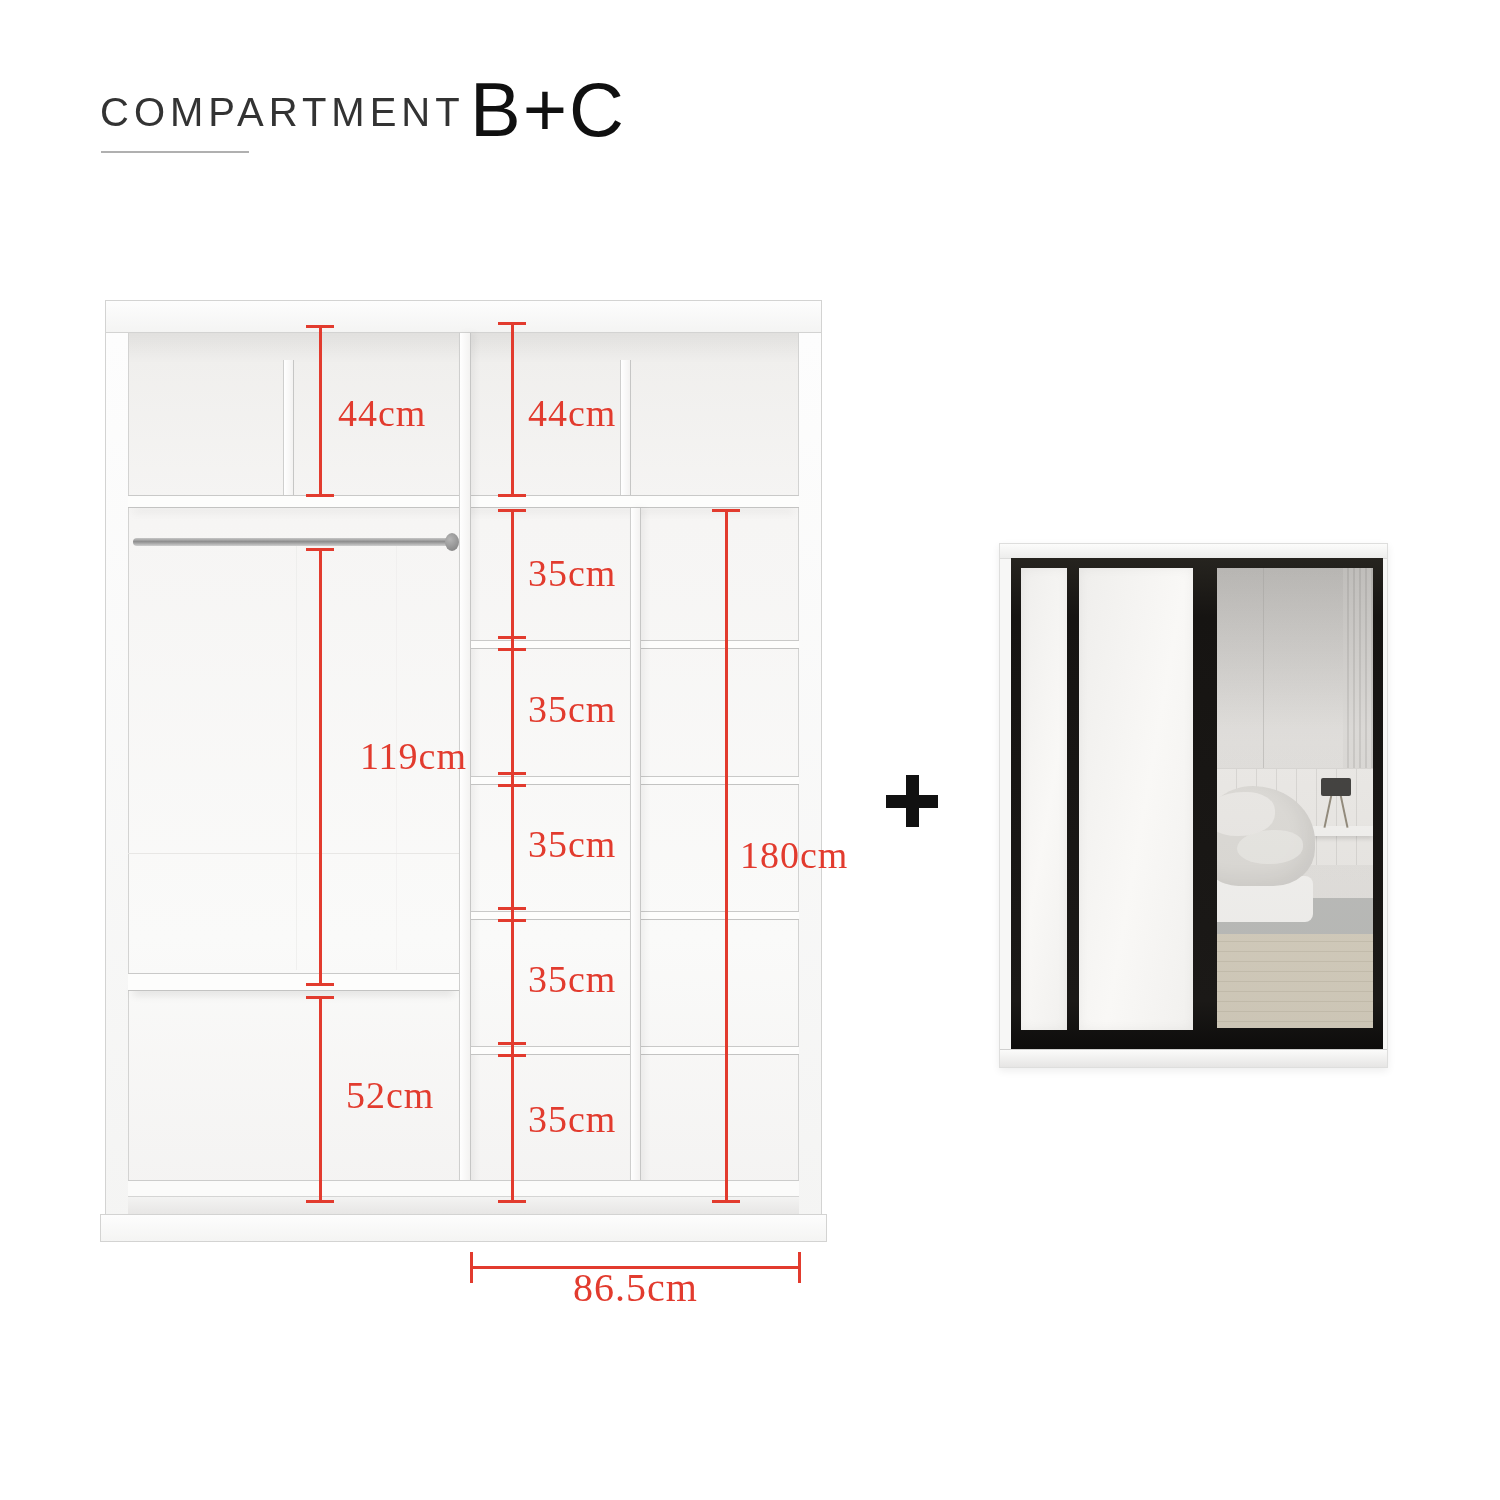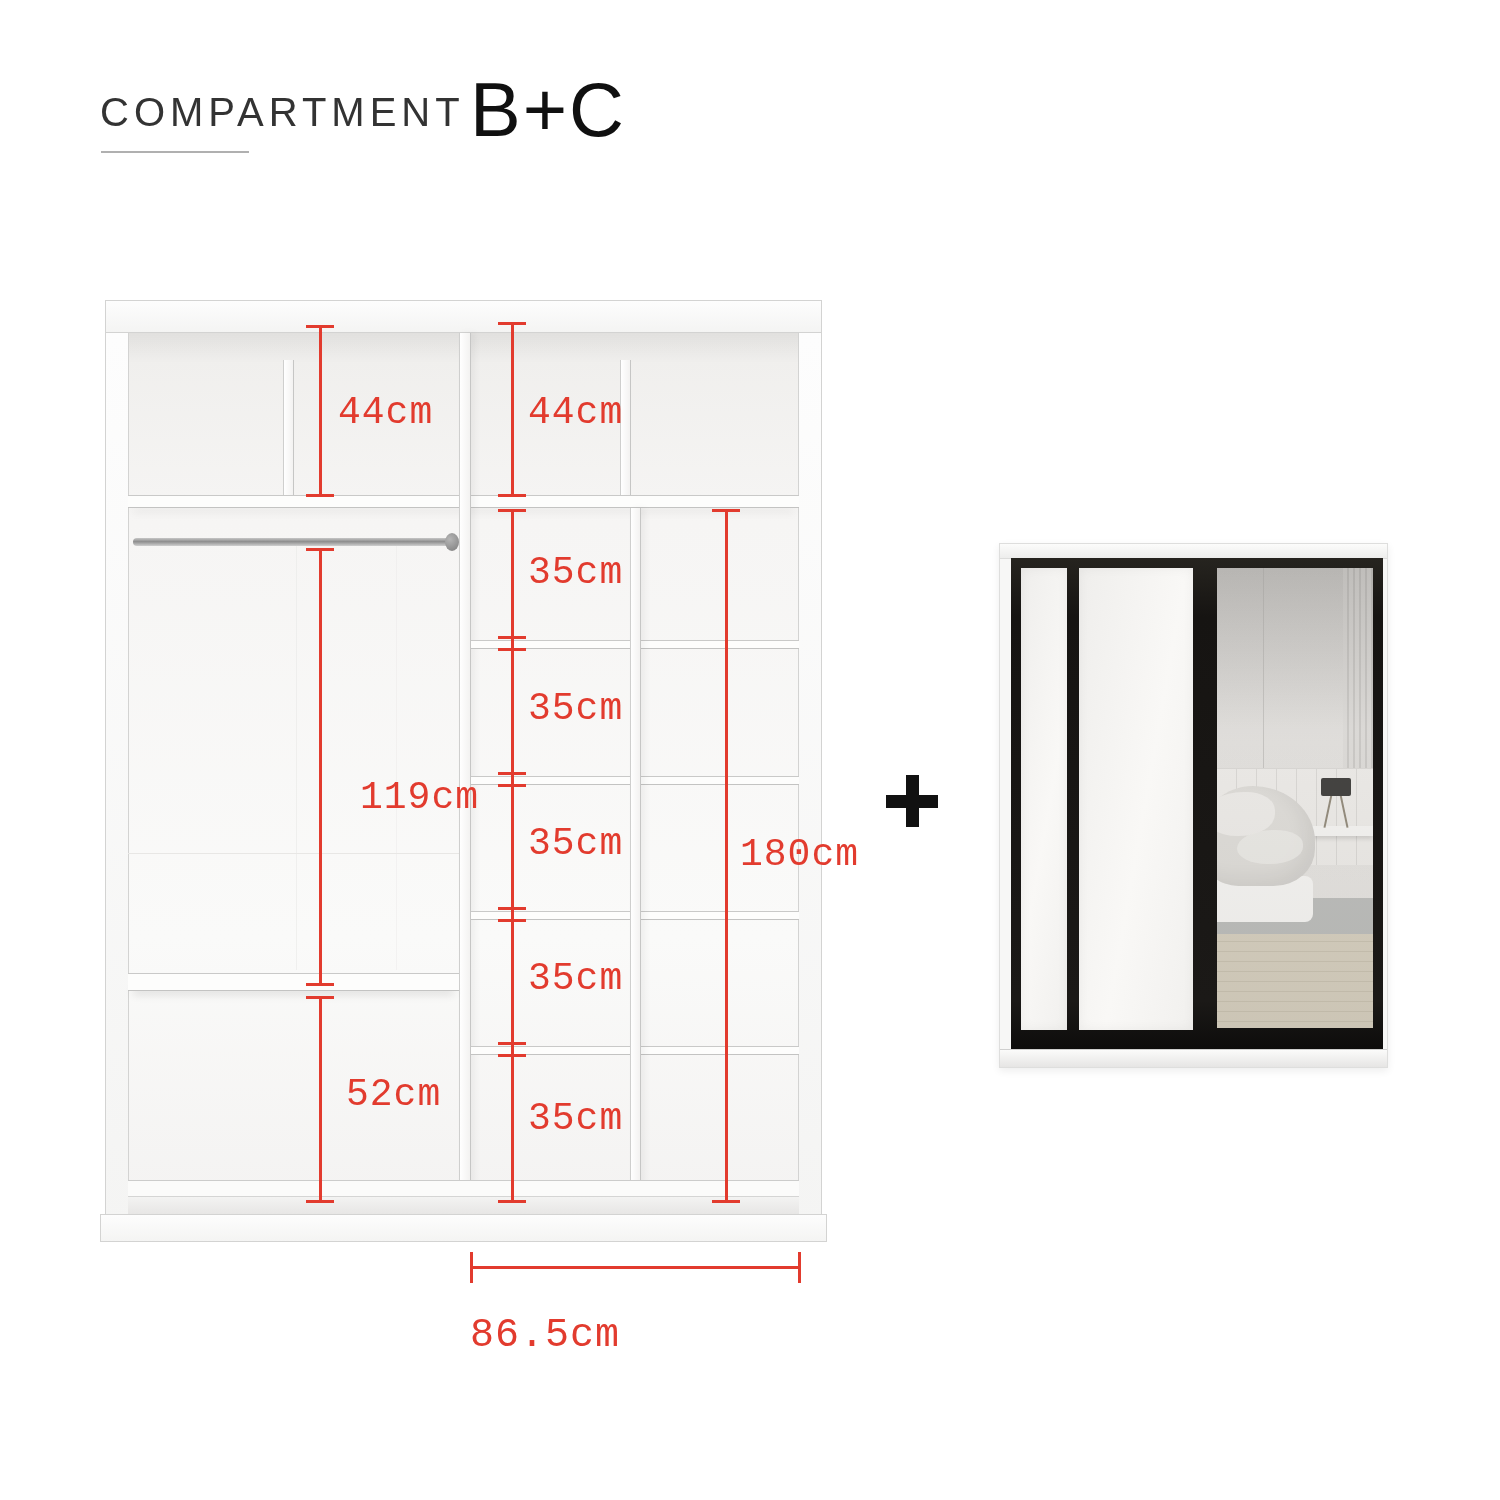--- a/index.html
+++ b/index.html
@@ -19,21 +19,21 @@
   .divider{background:linear-gradient(90deg,#ffffff,#f3f2f1);border-left:1px solid #cfcfce;
            border-right:1px solid #c6c6c5;box-sizing:border-box;box-shadow:4px 0 7px rgba(0,0,0,0.05);}
   .shelf{background:#fdfdfc;border-top:1px solid #c9c9c8;border-bottom:1px solid #c3c3c2;
          box-sizing:border-box;box-shadow:0 9px 9px -5px rgba(0,0,0,0.10);}
   .seam{background:#e8e7e5;}
   .rod{background:linear-gradient(180deg,#c6c6c6,#8e8e8e 45%,#cfcfcf);border-radius:5px;}
   .rod-cap{background:radial-gradient(circle at 35% 35%,#b5b5b5,#7d7d7d);border-radius:50%;}
 
   
   .dim{background:#e23b2e;}
-  .dim-label{color:#e23b2e;font-family:Liberation Mono, monospace;font-size:38px;font-weight:400;
+  .dim-label{color:#e23b2e;font-family:Liberation Serif, serif;font-size:38px;font-weight:400;
              letter-spacing:1px;white-space:nowrap;}
   .dim-label-big{font-size:40px;}
 
   
   .plusbar{background:#111111;}
 
   
   .photo-shell{background:#f7f7f6;border:1px solid #dededd;box-sizing:border-box;
                box-shadow:0 3px 8px rgba(0,0,0,0.07);}
   .photo-rail{background:linear-gradient(180deg,#fcfcfb,#ededec);border-bottom:1px solid #dcdcdb;box-sizing:border-box;}
@@ -121,36 +121,36 @@
     <div class="abs dim" style="left:498px;top:1200px;width:28px;height:3px;"></div>
     <div class="abs dim-label" style="left:528px;top:551px;">35cm</div>
     <div class="abs dim-label" style="left:528px;top:687px;">35cm</div>
     <div class="abs dim-label" style="left:528px;top:822px;">35cm</div>
     <div class="abs dim-label" style="left:528px;top:957px;">35cm</div>
     <div class="abs dim-label" style="left:528px;top:1097px;">35cm</div>
 
     <div class="abs dim" style="left:319px;top:548px;width:3px;height:438px;"></div>
     <div class="abs dim" style="left:306px;top:548px;width:28px;height:3px;"></div>
     <div class="abs dim" style="left:306px;top:983px;width:28px;height:3px;"></div>
-    <div class="abs dim-label" style="left:360px;top:776px;">119cm</div>
+    <div class="abs dim-label" style="left:360px;top:734px;">119cm</div>
 
     <div class="abs dim" style="left:319px;top:996px;width:3px;height:207px;"></div>
     <div class="abs dim" style="left:306px;top:996px;width:28px;height:3px;"></div>
     <div class="abs dim" style="left:306px;top:1200px;width:28px;height:3px;"></div>
     <div class="abs dim-label" style="left:346px;top:1073px;">52cm</div>
 
     <div class="abs dim" style="left:725px;top:509px;width:3px;height:694px;"></div>
     <div class="abs dim" style="left:712px;top:509px;width:28px;height:3px;"></div>
     <div class="abs dim" style="left:712px;top:1200px;width:28px;height:3px;"></div>
     <div class="abs dim-label" style="left:740px;top:833px;">180cm</div>
 
     <div class="abs dim" style="left:470px;top:1266px;width:331px;height:3px;"></div>
     <div class="abs dim" style="left:470px;top:1252px;width:3px;height:31px;"></div>
     <div class="abs dim" style="left:798px;top:1252px;width:3px;height:31px;"></div>
-    <div class="abs dim-label dim-label-big" style="left:470px;top:1313px;width:331px;">86.5cm</div>
+    <div class="abs dim-label dim-label-big" style="left:470px;top:1264px;width:331px;text-align:center;">86.5cm</div>
   </div>
 
   <div class="abs" style="left:880px;top:769px;width:64px;height:64px;">
     <div class="abs plusbar" style="left:6px;top:26px;width:52px;height:13px;"></div>
     <div class="abs plusbar" style="left:26px;top:6px;width:13px;height:52px;"></div>
   </div>
 
   <div class="abs photo-shell" style="left:999px;top:543px;width:389px;height:525px;">
     <div class="abs photo-rail" style="left:0;top:0;width:387px;height:15px;"></div>
 

